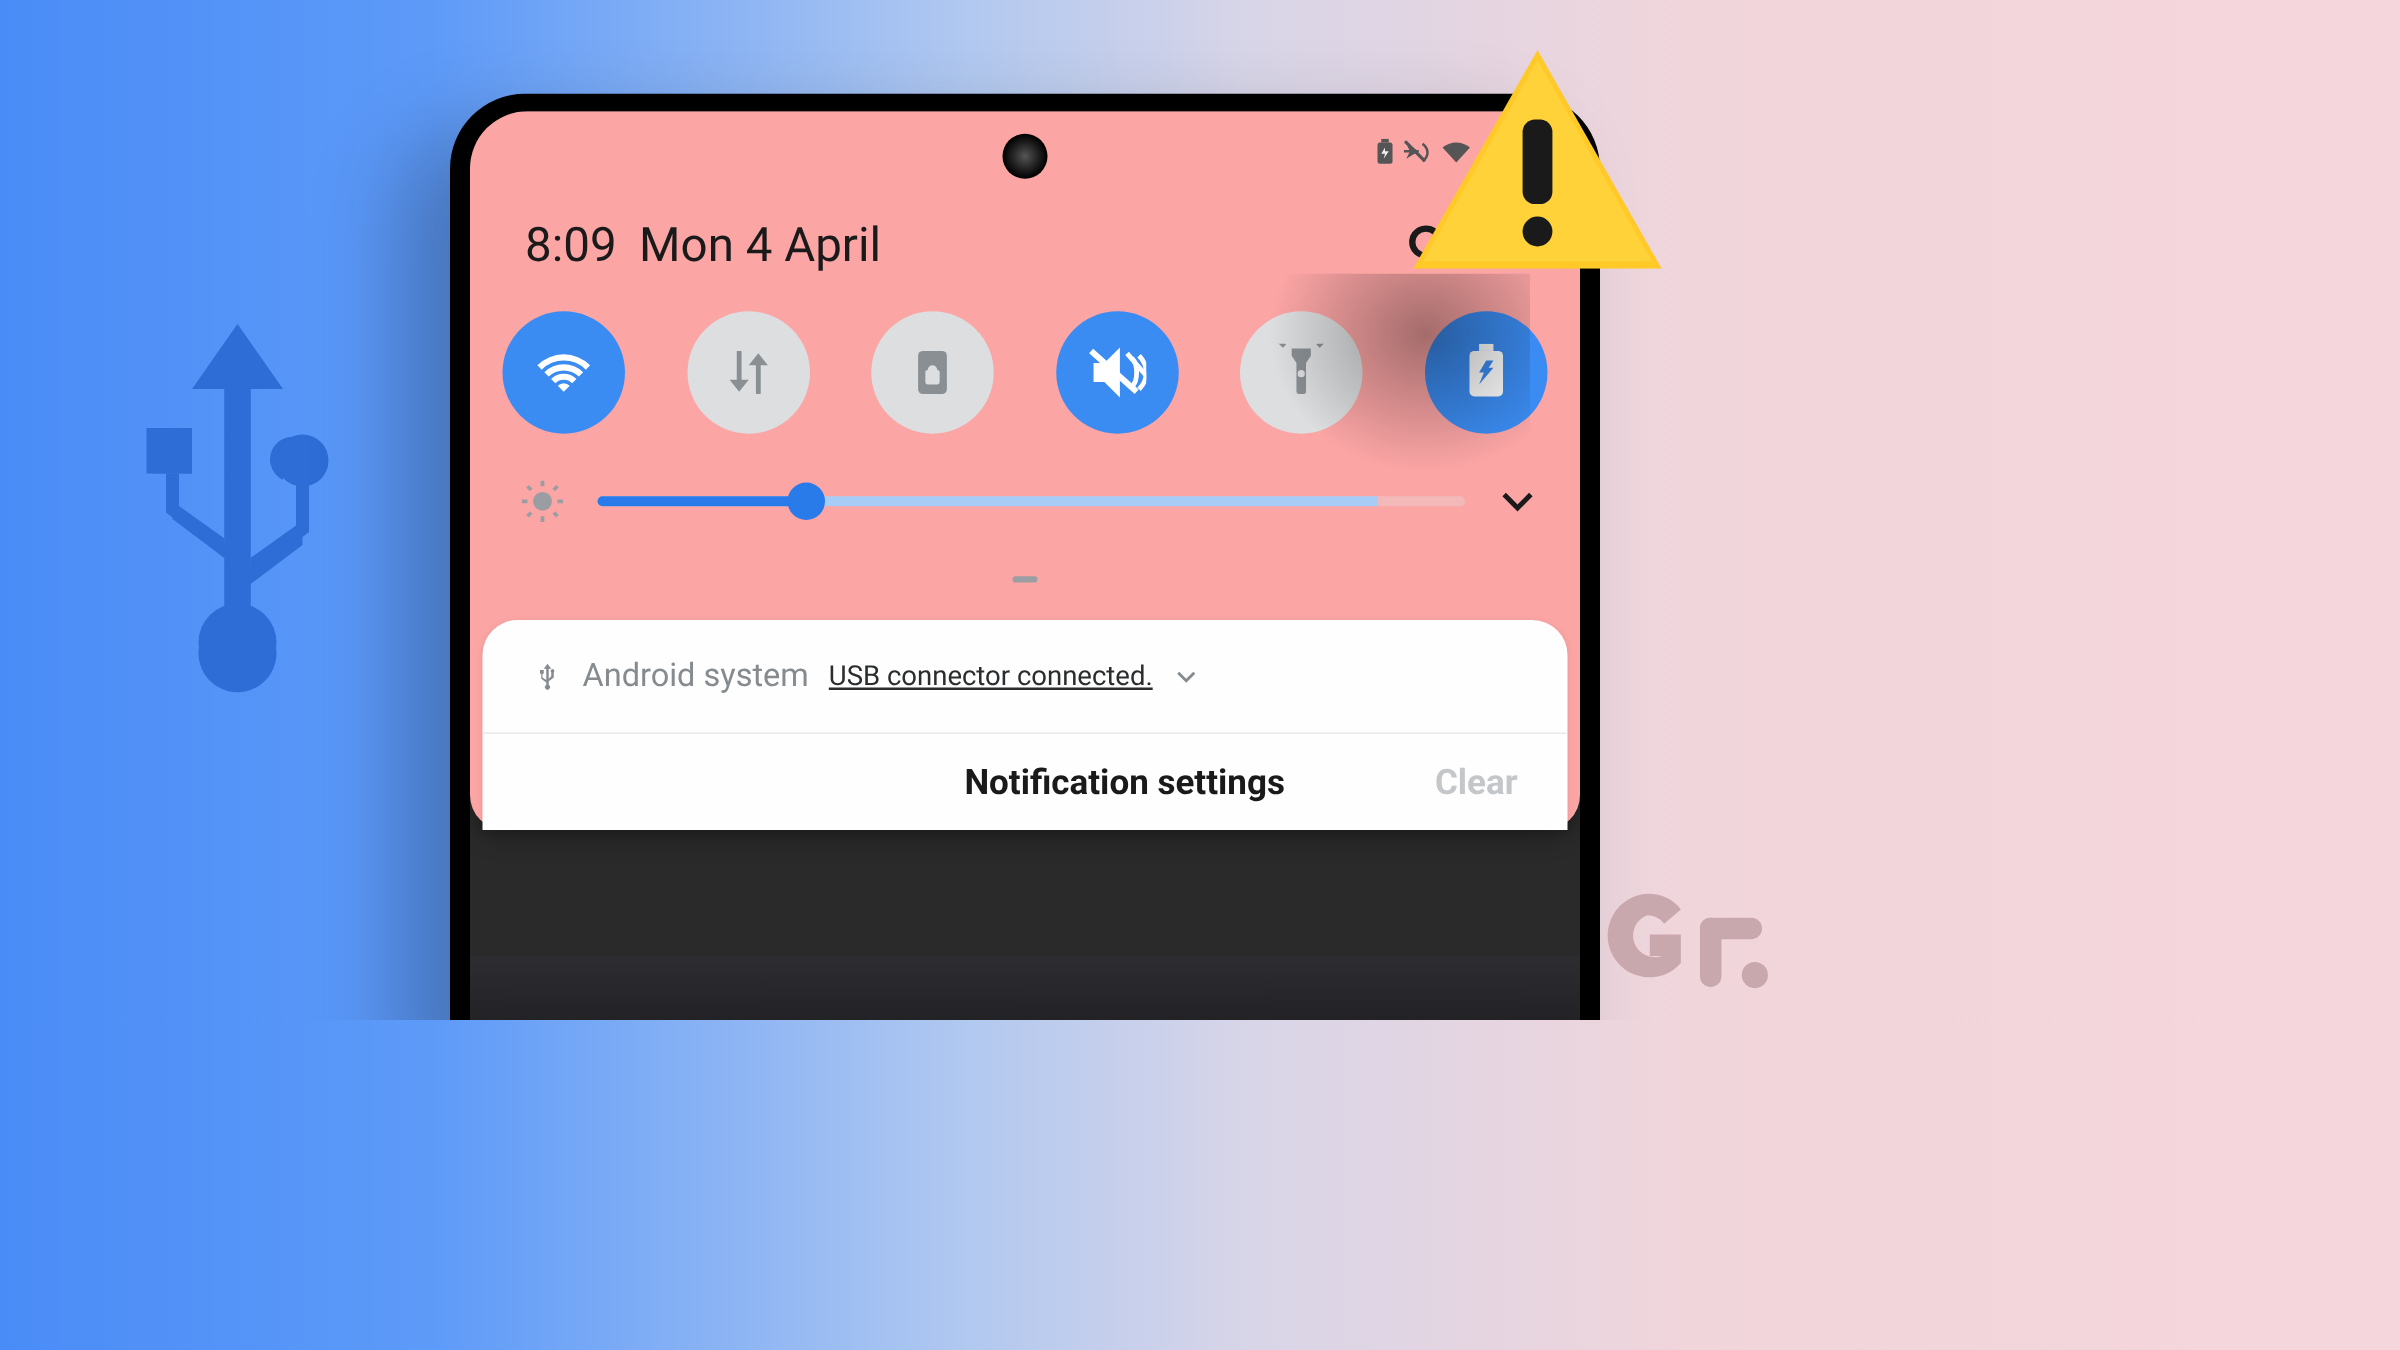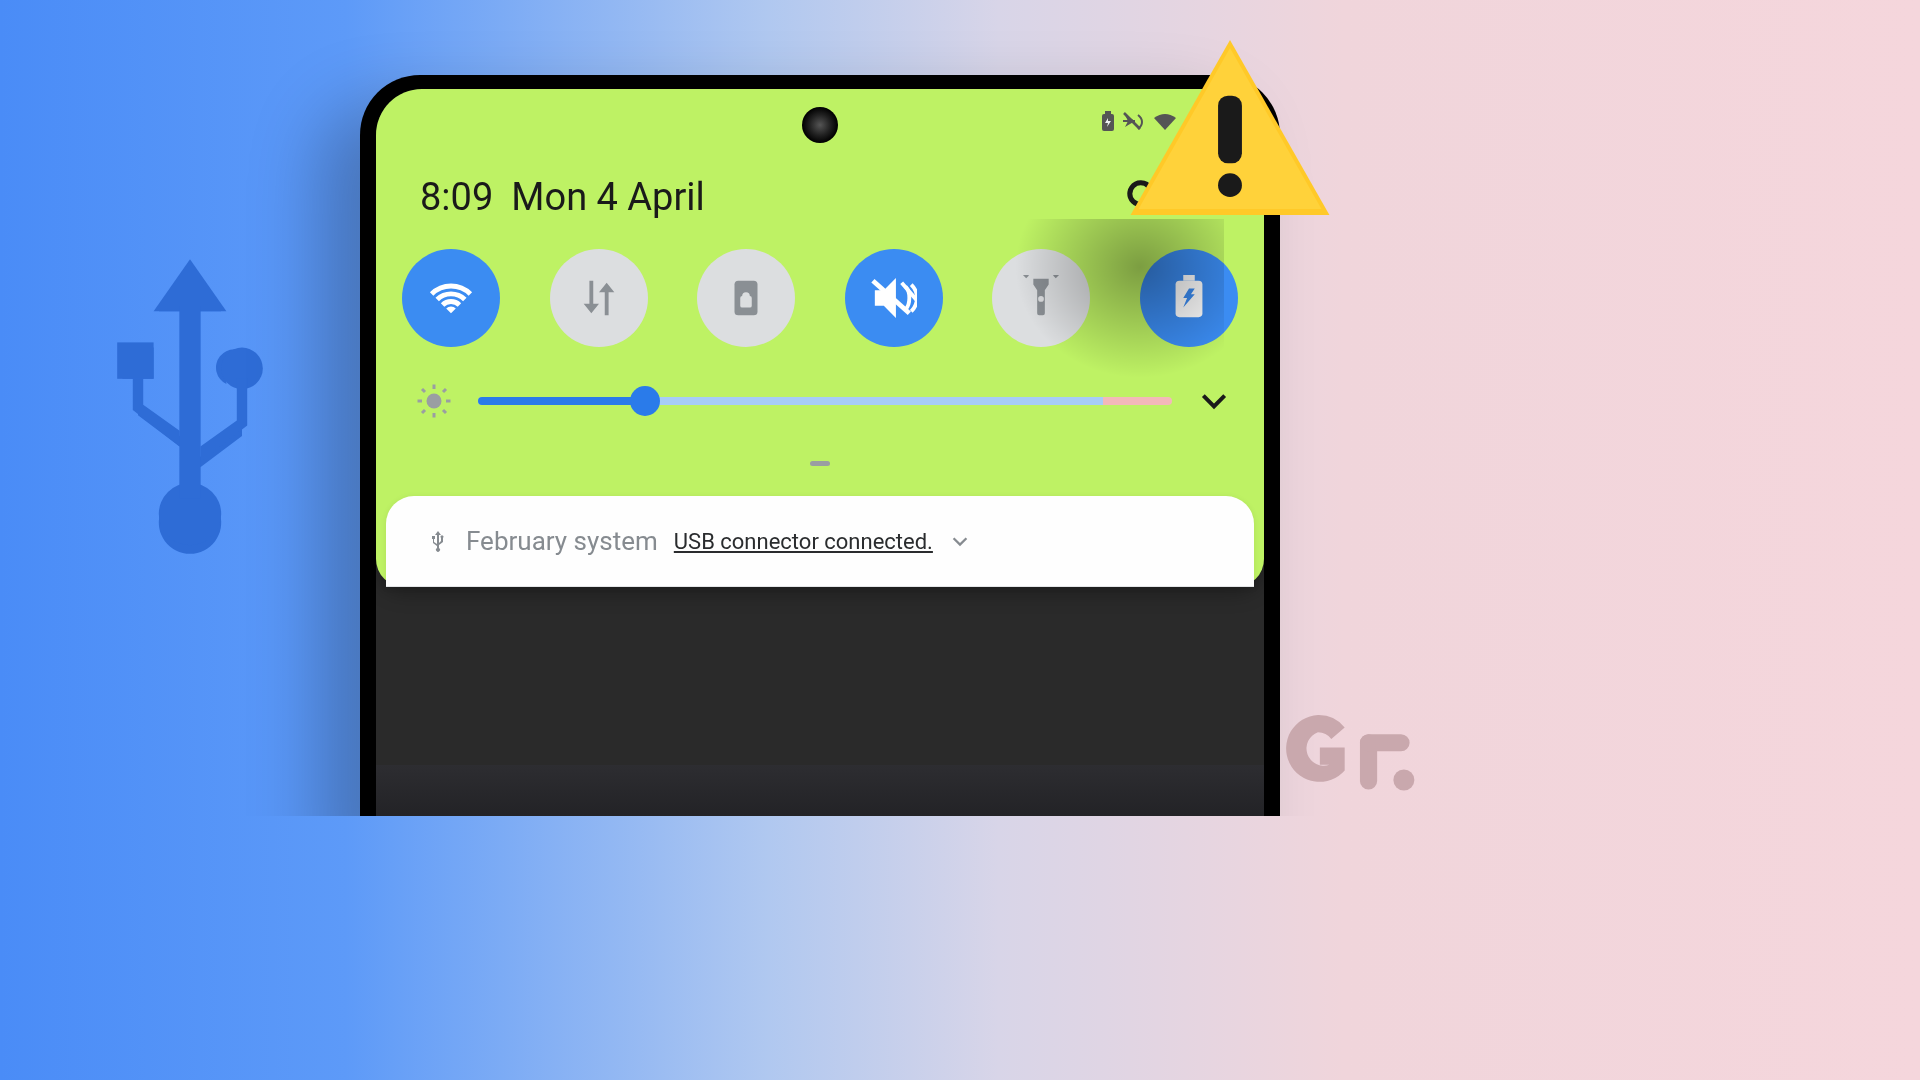--- a/index.html
+++ b/index.html
@@ -43,21 +43,21 @@
   left: 50%;
   top: 18px;
   transform: translateX(-50%);
   width: 36px;
   height: 36px;
   background: radial-gradient(circle, #555 0%, #222 40%, #000 70%);
   border-radius: 50%;
   z-index: 20;
 }
 .shade {
-  background: #bef264;
+  background: #fca5a5;
   width: 100%;
   border-radius: 0 0 28px 28px;
   padding-bottom: 0;
   box-shadow: 0 6px 20px rgba(0,0,0,0.3);
 }
 .status-row {
   height: 66px;
   display: flex;
   justify-content: flex-end;
   align-items: center;
@@ -352,28 +352,33 @@
         </div>
       </div>
 
       <div class="handle"></div>
 
       <div class="notif-card">
         <div class="notif-row">
           <svg class="notif-usb" viewBox="0 0 24 24">
               <path d="M12 2l-3 4h2v9l-3-2v-3h1V7H6v3h1v4l4 3v2a2 2 0 1 0 2 0v-3l4-3V9a1.5 1.5 0 1 0-2 0v3l-2 2V6h2z"></path>
             </svg>
-          <span class="notif-src">February system</span>
+          <span class="notif-src">Android system</span>
           <span class="notif-msg">USB connector connected.</span>
           <div class="notif-chev">
             <svg viewBox="0 0 24 24">
                 <path d="M5 9l7 7 7-7" fill="none" stroke-width="2.5"></path>
               </svg>
           </div>
         </div>
+        <div class="actions">
+          <div class="act-spacer"></div>
+          <span class="act-main">Notification settings</span>
+          <span class="act-clear">Clear</span>
+        </div>
       </div>
 
     </div>
   </div>
 </div>
 
 <svg class="warning" viewBox="0 0 100 88">
   <path d="M50 0 L100 88 L0 88 Z" fill="#ffc928"></path>
   <path d="M50 4 L96 85 L4 85 Z" fill="#ffd23a"></path>
   <rect x="44" y="28" width="12" height="34" rx="5" fill="#1a1a1a"></rect>

